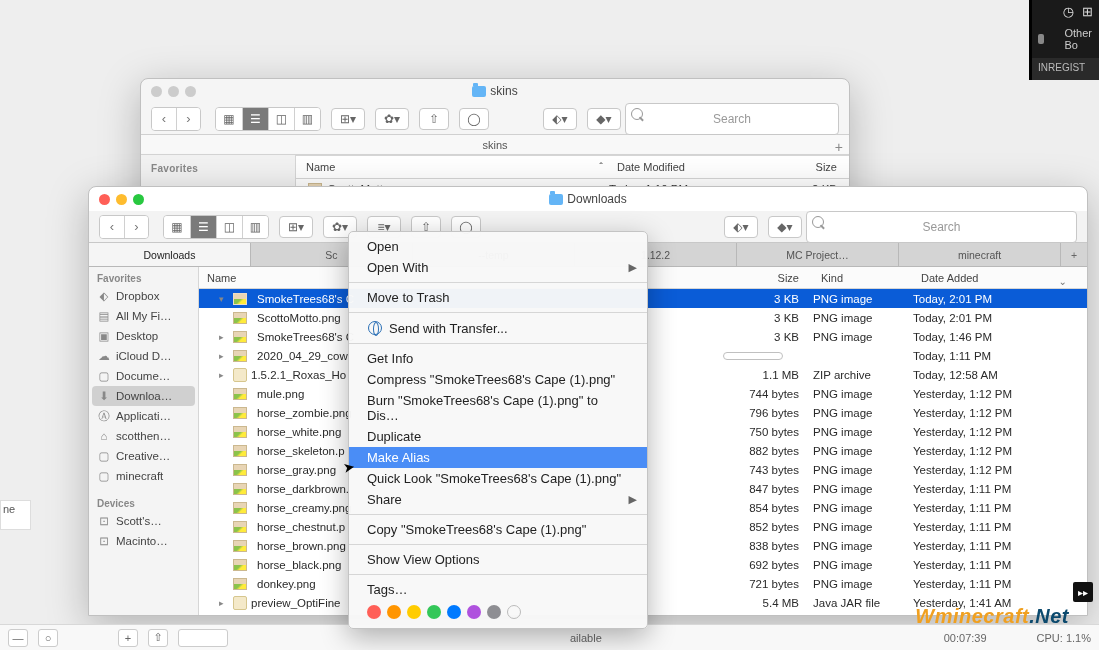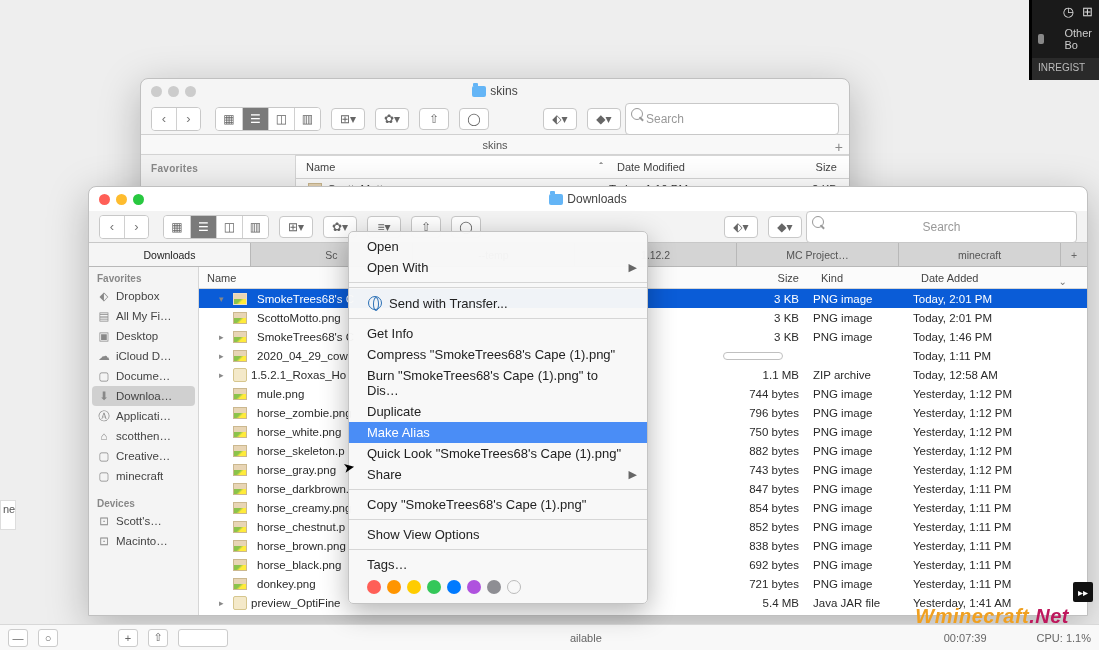--- a/index.html
+++ b/index.html
@@ -24,21 +24,21 @@
   .toolbar { height:32px; display:flex; align-items:center; padding: 0 10px; gap:4px; border-bottom:1px solid #d0d0d0;}
   .navbtns { display:flex; border:1px solid #c8c8c8; border-radius:4px; overflow:hidden;}
   .navbtn { width:24px; height:22px; background:#fff; display:flex; align-items:center; justify-content:center; color:#777; font-size:13px;}
   .navbtn+.navbtn{border-left:1px solid #d0d0d0;}
   .tbgroup { display:flex; border:1px solid #c8c8c8; border-radius:4px; overflow:hidden; margin-left:10px;}
   .tbbtn { width:26px; height:22px; background:#fff; display:flex; align-items:center; justify-content:center; color:#666; border-left:1px solid #d0d0d0;}
   .tbbtn:first-child{border-left:none;}
   .tbbtn.active{background:#7a7a7a; color:#fff;}
   .tbsingle { width:30px; height:22px; background:#fff; border:1px solid #c8c8c8; border-radius:4px; display:flex; align-items:center; justify-content:center; color:#666; margin-left:6px;}
   .tbsingle.wide{width:34px;}
-  .searchbox { flex:1; max-width:230px; margin-left:auto; height:32px; background:#fff; border:1px solid #c8c8c8; border-radius:4px; display:flex; align-items:center; padding:0 20px; color:#999; position:relative;}
+  .searchbox { flex:1; max-width:230px; margin-left:auto; height:32px; background:#fff; border:1px solid #c8c8c8; border-radius:4px; display:flex; align-items:center; padding:0 20px; color:#999; position:relative;justify-content:center;}
   .searchbox::before{content:""; width:10px; height:10px; border:1.5px solid #999; border-radius:50%; position:absolute; left:5px; top:4px;}
   .searchbox::after{content:""; width:5px; height:1.5px; background:#999; position:absolute; left:13px; top:14px; transform:rotate(45deg);}
 
   .pathbar{ height:20px; background:#f8f8f8; border-bottom:1px solid #d4d4d4; font-size:11px; color:#555; text-align:center; line-height:20px; position:relative;}
   .pathbar .plus{position:absolute; right:6px; top:2px; color:#888; font-size:14px;}
 
   
   .backwin { top: 78px; left: 140px; width: 710px; height: 200px; }
   .backwin .titlebar .traffic{background:#ccc;}
   .backwin .cols{display:flex; height:24px; background:#fff; border-top:1px solid #d6d6d6; border-bottom:1px solid #d6d6d6; align-items:center; font-size:11px; color:#444;}
@@ -97,25 +97,25 @@
   .ctxmenu .micon{width:16px; height:16px; display:inline-flex; align-items:center; justify-content:center;}
   .globe{width:14px;height:14px;border:1.5px solid #2a6fb5;border-radius:50%; position:relative;}
   .globe::before{content:"";position:absolute;top:0;left:4px;width:4px;height:12px;border:1px solid #2a6fb5;border-radius:50%;}
   .dbox{width:14px;height:12px;}
   .dbox svg{width:14px;height:12px;}
   .tagdots{display:flex; gap:6px; padding:5px 18px;}
   .tagdot{width:14px;height:14px;border-radius:50%;}
   .cursor{position:absolute; left:343px; top:459px; font-size:14px; color:#000; z-index:60; transform:rotate(-10deg);}
 
   
-  .leftfrag{position:absolute; left:0; top:500px; width:16px; height:30px; background:#fff; border:1px solid #ddd; font-size:11px; padding:2px; color:#555; overflow:hidden;}
+  .leftfrag{position:absolute; left:0; top:500px; width:31px; height:30px; background:#fff; border:1px solid #ddd; font-size:11px; padding:2px; color:#555; overflow:hidden;}
   .bottombar{position:absolute; bottom:0; left:0; right:0; height:26px; background:#f8f8f8; border-top:1px solid #d8d8d8; display:flex; align-items:center; gap:10px; padding:0 8px; font-size:11px; color:#666;}
   .bbtn{width:20px;height:18px;border:1px solid #ccc;border-radius:3px;background:#fff;display:flex;align-items:center;justify-content:center;}
   .watermark{position:absolute; right:30px; bottom:22px; font-size:20px; font-weight:800; font-style:italic; letter-spacing:0.5px;}
-  .watermark .a{color:#f0a020;} .watermark .b{color:#be185d;}
+  .watermark .a{color:#f0a020;} .watermark .b{color:#0c4a6e;}
   .blackbtn{position:absolute; right:6px; top:582px; width:20px; height:20px; background:#111; color:#fff; display:flex; align-items:center; justify-content:center; font-size:10px; border-radius:2px;}
 </style>
 </head>
 <body>
 
 <div class="topstrip">
   <div class="icons">
       <span>◷</span>
       <span>⊞</span>
     </div>
@@ -495,20 +495,23 @@
 
 <div class="ctxmenu" id="ctxmenu">
     <div class="mi">
       <span>Open</span>
     </div>
     <div class="mi">
       <span>Open With</span>
       <span class="sub">▶</span>
     </div>
     <div class="sep"></div>
+    <div class="mi">
+      <span>Move to Trash</span>
+    </div>
     <div class="sep"></div>
     <div class="mi">
       <span class="micon">
         <span class="globe"></span>
       </span>
       <span>Send with Transfer...</span>
     </div>
     <div class="sep"></div>
     <div class="mi">
       <span>Get Info</span>

